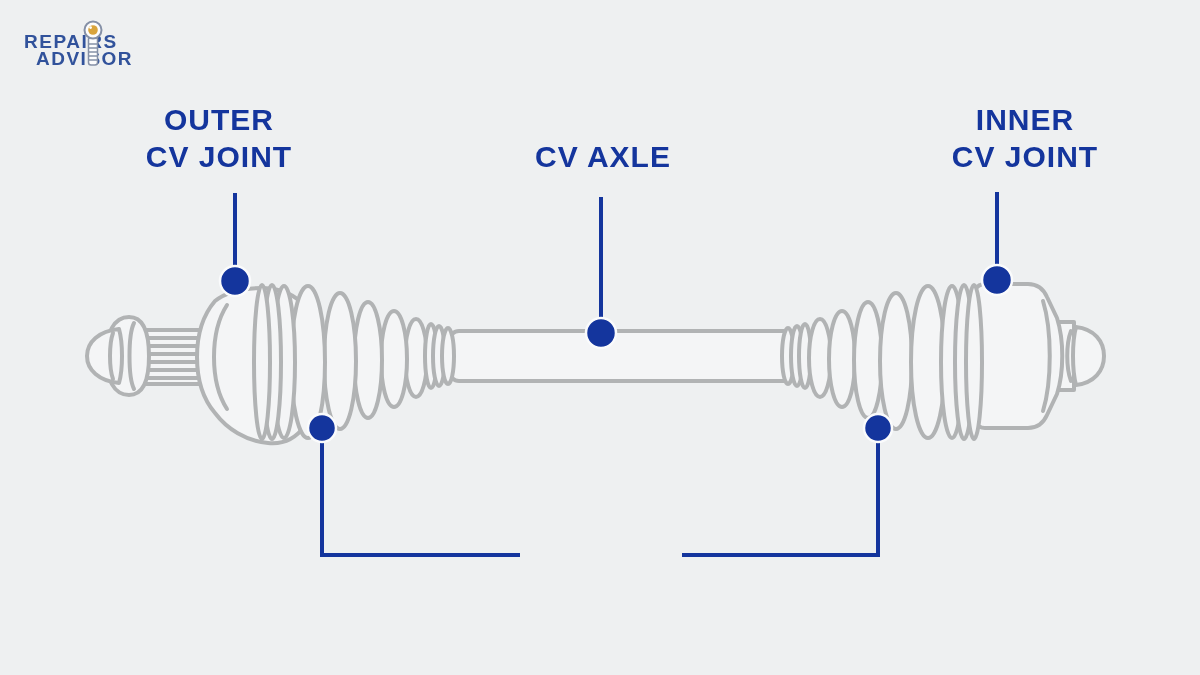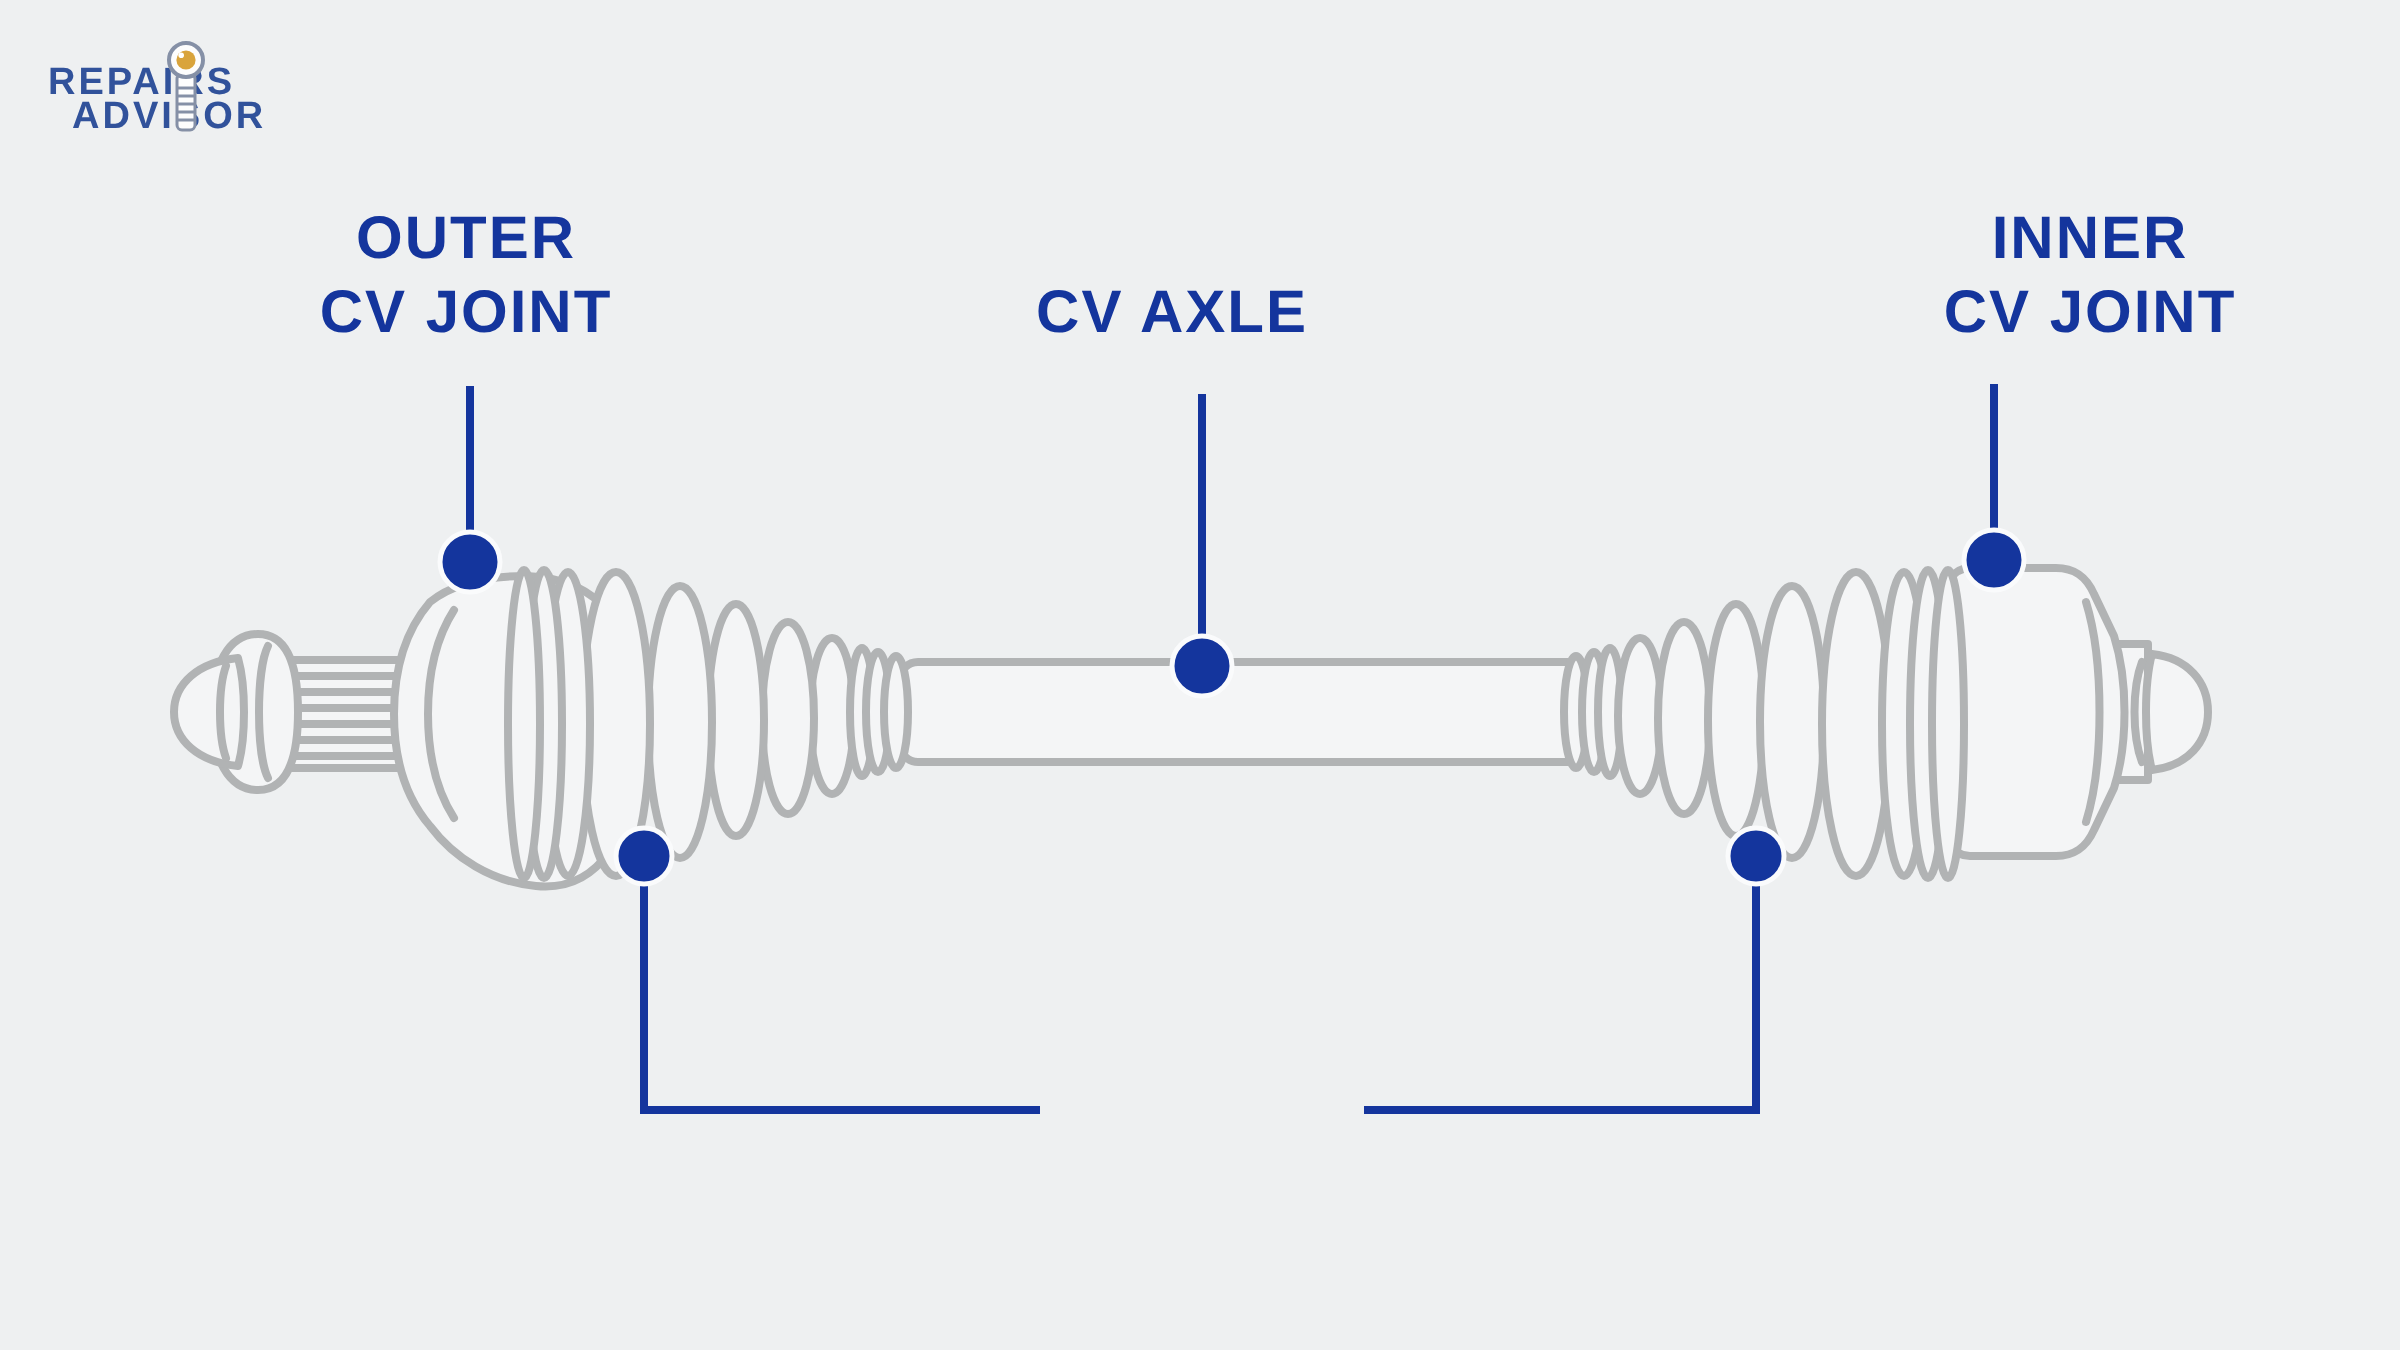--- a/index.html
+++ b/index.html
@@ -181,26 +181,26 @@
       <line x1="7" y1="28" x2="15" y2="28" stroke="#8590a6" stroke-width="1.5"></line>
       <line x1="7" y1="32" x2="15" y2="32" stroke="#8590a6" stroke-width="1.5"></line>
       <line x1="7" y1="36" x2="15" y2="36" stroke="#8590a6" stroke-width="1.5"></line>
       <line x1="7" y1="40" x2="15" y2="40" stroke="#8590a6" stroke-width="1.5"></line>
       <circle class="bolt-stroke" cx="11" cy="10" r="8.5" stroke-width="2"></circle>
       <circle class="bolt-head-inner" cx="11" cy="10" r="4.8"></circle>
       <circle cx="8.6" cy="7.6" r="1.4" fill="#ffffff"></circle>
     </svg>
   </div>
 
-  <div class="label" style="left:108px; top:101px; width:250px;">
+  <div class="label" style="left:94px; top:101px; width:250px;">
     <div>OUTER</div>
     <div>CV JOINT</div>
   </div>
 
-  <div class="label" style="left:471px; top:138px; width:230px;">CV AXLE</div>
-
-  <div class="label" style="left:920px; top:101px; width:250px;text-align:center;">
+  <div class="label" style="left:488px; top:138px; width:230px;">CV AXLE</div>
+
+  <div class="label" style="left:900px; top:101px; width:250px;text-align:center;">
     <div>INNER</div>
     <div>CV JOINT</div>
   </div>
 
 
 </div>
 
 </body></html>

